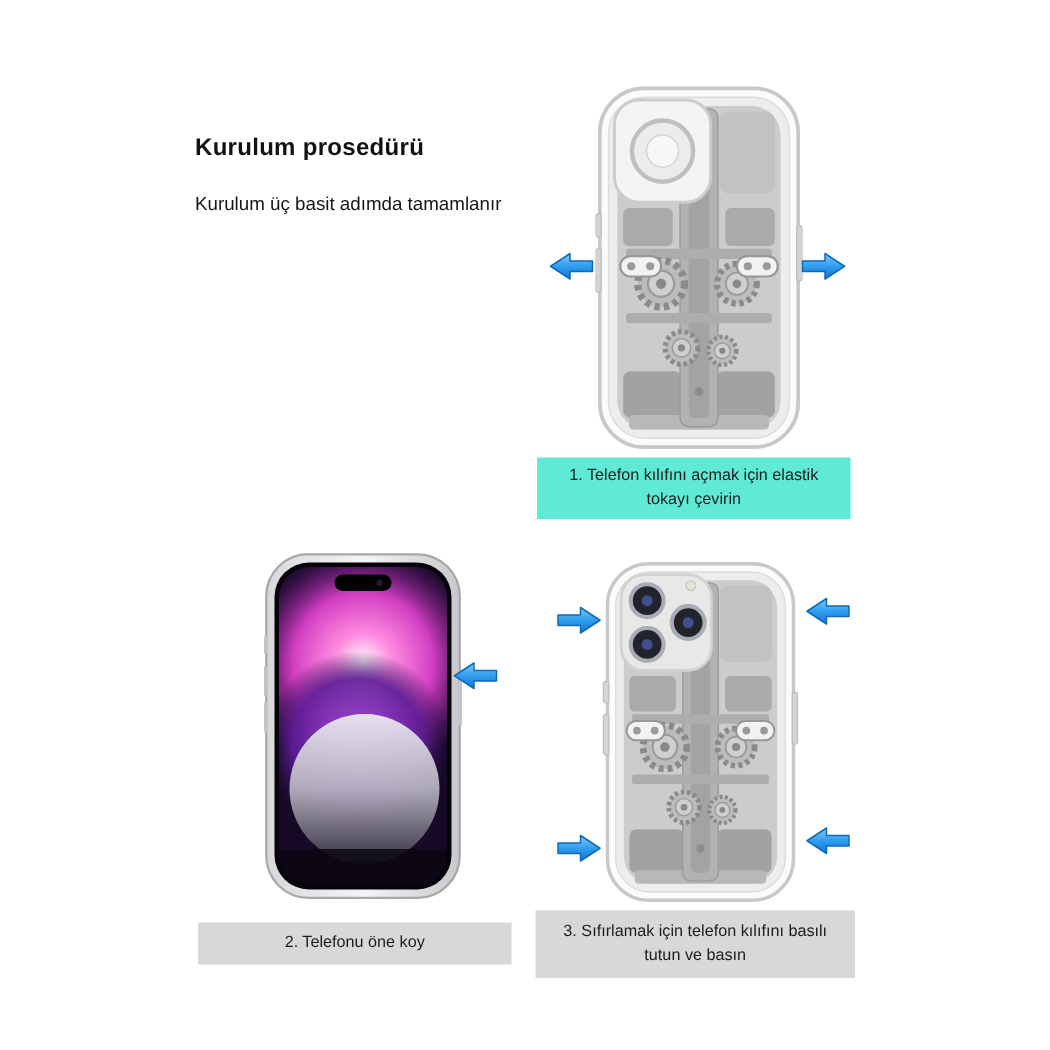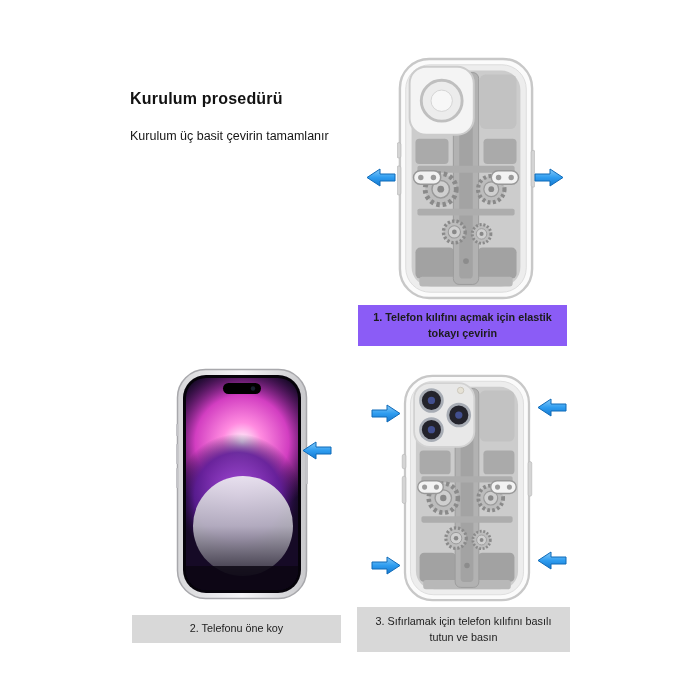--- a/index.html
+++ b/index.html
@@ -126,33 +126,33 @@
         <circle cx="77" cy="20.5" r="2.2" fill="#16202e"></circle>
         <rect x="-0.5" y="56" width="3" height="12" rx="1.5" fill="#c4c4c8"></rect>
         <rect x="-0.5" y="76" width="3" height="20" rx="1.5" fill="#c4c4c8"></rect>
         <rect x="-0.5" y="100" width="3" height="20" rx="1.5" fill="#c4c4c8"></rect>
         <rect x="129.5" y="84" width="3" height="32" rx="1.5" fill="#c4c4c8"></rect>
       </g>
     </defs>
   </svg>
 
   <div class="abs title">Kurulum prosedürü</div>
-  <div class="abs subtitle">Kurulum üç basit çevirin tamamlanır</div>
+  <div class="abs subtitle">Kurulum üç basit adımda tamamlanır</div>
 
   <svg class="abs" style="left:397px;top:57px" width="138" height="243" viewBox="0 0 140 250">
     <use href="#caseBase"></use>
       <use href="#cameraEmpty"></use>
   </svg>
   <svg class="abs flip" style="left:366px;top:168px" width="30" height="19" viewBox="0 0 30 19">
       <use href="#arrowShape"></use>
     </svg>
   <svg class="abs" style="left:534px;top:168px" width="30" height="19" viewBox="0 0 30 19">
       <use href="#arrowShape"></use>
     </svg>
-  <div class="caption caption1" style="background: #8b5cf6; color: rgb(28, 28, 28); font-weight: bold;">1. Telefon kılıfını açmak için elastik tokayı çevirin</div>
+  <div class="caption caption1" style="background: #5eead4; color: rgb(28, 28, 28);">1. Telefon kılıfını açmak için elastik tokayı çevirin</div>
 
   <svg class="abs" style="left:176px;top:368px" width="132" height="232" viewBox="0 0 132 232">
       <use href="#phoneArt"></use>
     </svg>
   <svg class="abs flip" style="left:302px;top:441px" width="30" height="19" viewBox="0 0 30 19">
       <use href="#arrowShape"></use>
     </svg>
   <div class="caption caption2" style="background: rgb(216, 216, 216); color: rgb(28, 28, 28);">2. Telefonu öne koy</div>
 
   <svg class="abs" style="left:398px;top:374px" width="138" height="228" viewBox="0 0 140 250">

